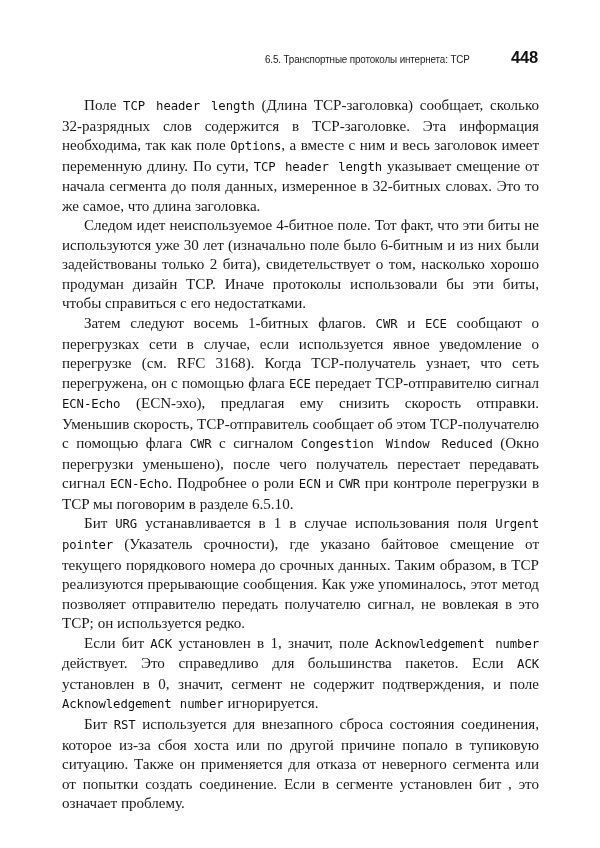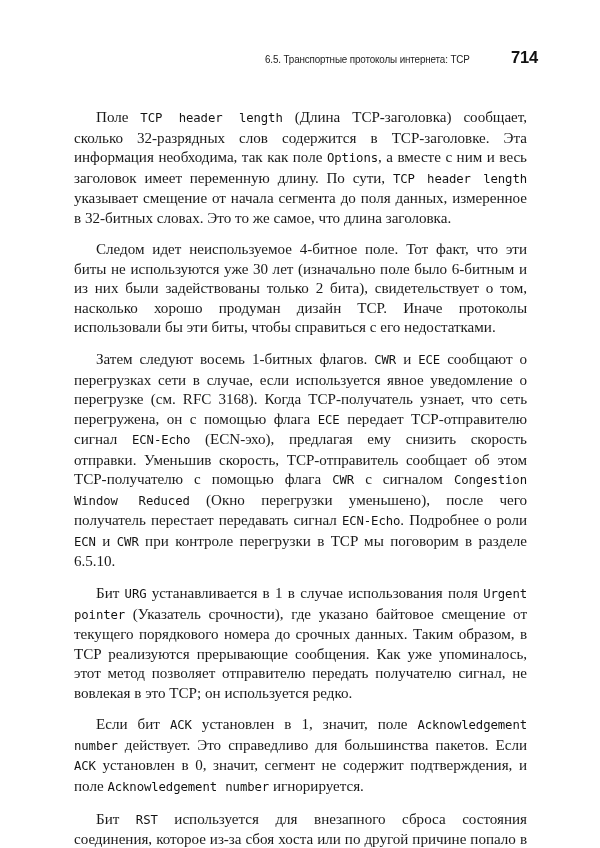--- a/index.html
+++ b/index.html
@@ -57,21 +57,21 @@
 
   
   .textblock {
     position: absolute;
     left: 62px;
     top: 96px;
     width: 477px;
   }
 
   p.para {
-    margin: 12px;
+    margin: 0;
     text-indent: 22px;
     text-align: justify;
     text-justify: inter-word;
     font-size: 15.1px;
     line-height: 19.55px;
     letter-spacing: -0.02px;
     word-spacing: 0.1px;
     hyphens: manual;
   }
 
@@ -84,21 +84,21 @@
   }
   .mono.wide { word-spacing: 1px; }
 </style>
 </head>
 <body>
 
 <div class="page">
 
   <div class="running-head">
     <span class="rh-title">6.5. Транспортные протоколы интернета: TCP</span>
-    <span class="rh-folio">714</span>
+    <span class="rh-folio">448</span>
   </div>
 
   <div class="textblock">
     <p class="para">Поле <span class="mono wide">TCP header length</span> (Длина TCP-заголовка) сообщает, сколько 32-раз­рядных слов содержится в TCP-заголовке. Эта информация необходима, так как поле <span class="mono">Options</span>, а вместе с ним и весь заголовок имеет переменную длину. По сути, <span class="mono wide">TCP header length</span> указывает смещение от начала сегмента до поля данных, измеренное в 32-битных словах. Это то же самое, что длина заголовка.</p>
     <p class="para">Следом идет неиспользуемое 4-битное поле. Тот факт, что эти биты не ис­пользуются уже 30 лет (изначально поле было 6-битным и из них были задей­ствованы только 2 бита), свидетельствует о том, насколько хорошо продуман дизайн TCP. Иначе протоколы использовали бы эти биты, чтобы справиться с его недостатками.</p>
     <p class="para">Затем следуют восемь 1-битных флагов. <span class="mono">CWR</span> и <span class="mono">ECE</span> сообщают о перегрузках сети в случае, если используется явное уведомление о перегрузке (см. RFC 3168). Когда TCP-получатель узнает, что сеть перегружена, он с помощью флага <span class="mono">ECE</span> передает TCP-отправителю сигнал <span class="mono">ECN-Echo</span> (ECN-эхо), предлагая ему снизить скорость отправки. Уменьшив скорость, TCP-отправитель сообщает об этом TCP-получателю с помощью флага <span class="mono">CWR</span> с сигналом <span class="mono wide">Congestion Window Reduced</span> (Окно перегрузки уменьшено), после чего получатель перестает передавать сигнал <span class="mono">ECN-Echo</span>. Подробнее о роли <span class="mono">ECN</span> и <span class="mono">CWR</span> при контроле перегрузки в TCP мы поговорим в разделе 6.5.10.</p>
     <p class="para">Бит <span class="mono">URG</span> устанавливается в 1 в случае использования поля <span class="mono wide">Urgent pointer</span> (Указатель срочности), где указано байтовое смещение от текущего порядкового номера до срочных данных. Таким образом, в TCP реализуются прерывающие сообщения. Как уже упоминалось, этот метод позволяет отправителю передать получателю сигнал, не вовлекая в это TCP; он используется редко.</p>
     <p class="para">Если бит <span class="mono">ACK</span> установлен в 1, значит, поле <span class="mono wide">Acknowledgement number</span> действует. Это справедливо для большинства пакетов. Если <span class="mono">ACK</span> установлен в 0, значит, сег­мент не содержит подтверждения, и поле <span class="mono wide">Acknowledgement number</span> игнорируется.</p>
     <p class="para">Бит <span class="mono">RST</span> используется для внезапного сброса состояния соединения, которое из-за сбоя хоста или по другой причине попало в тупиковую ситуацию. Также он применяется для отказа от неверного сегмента или от попытки создать со­единение. Если в сегменте установлен бит , это означает проблему.</p>
 

